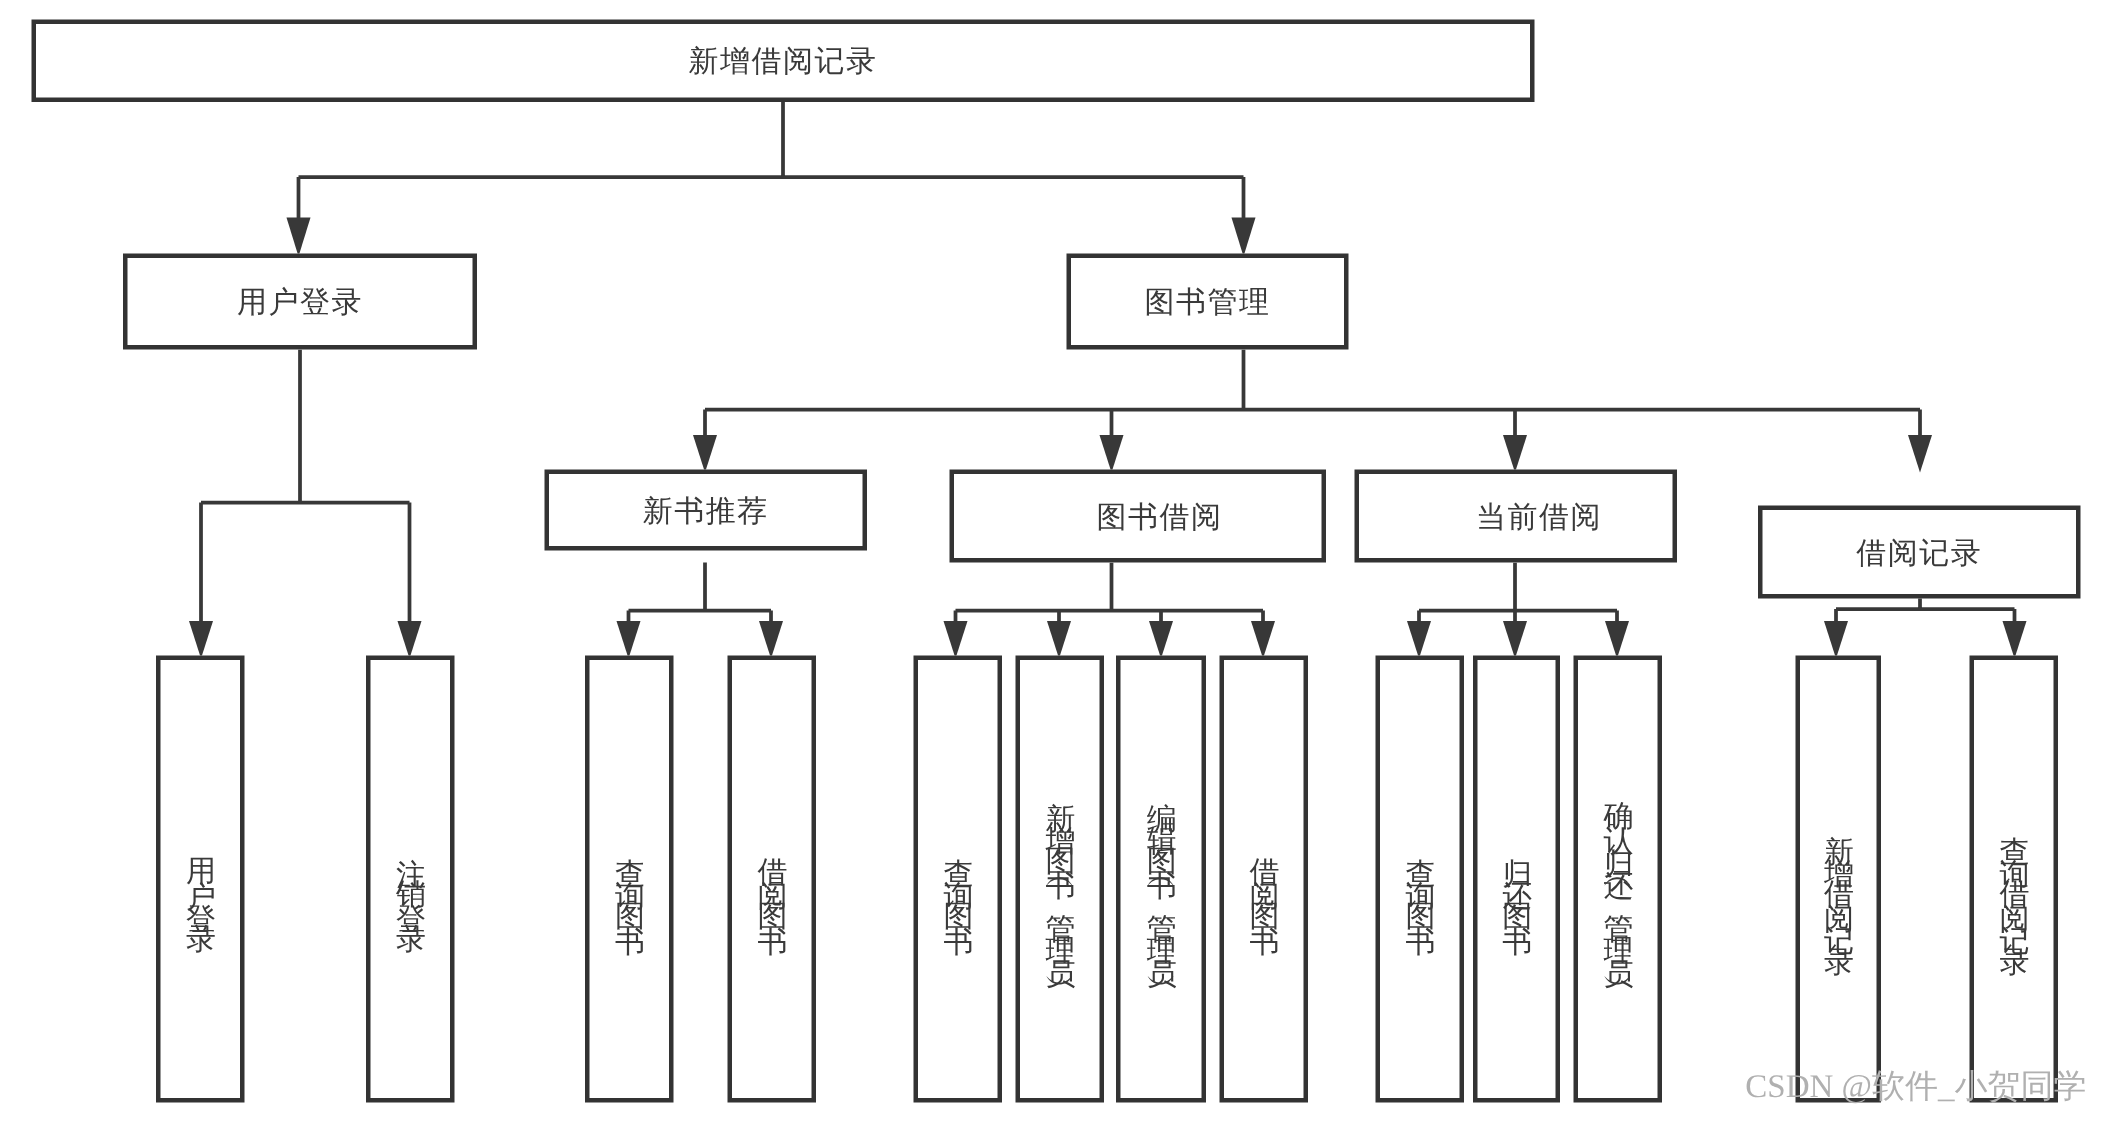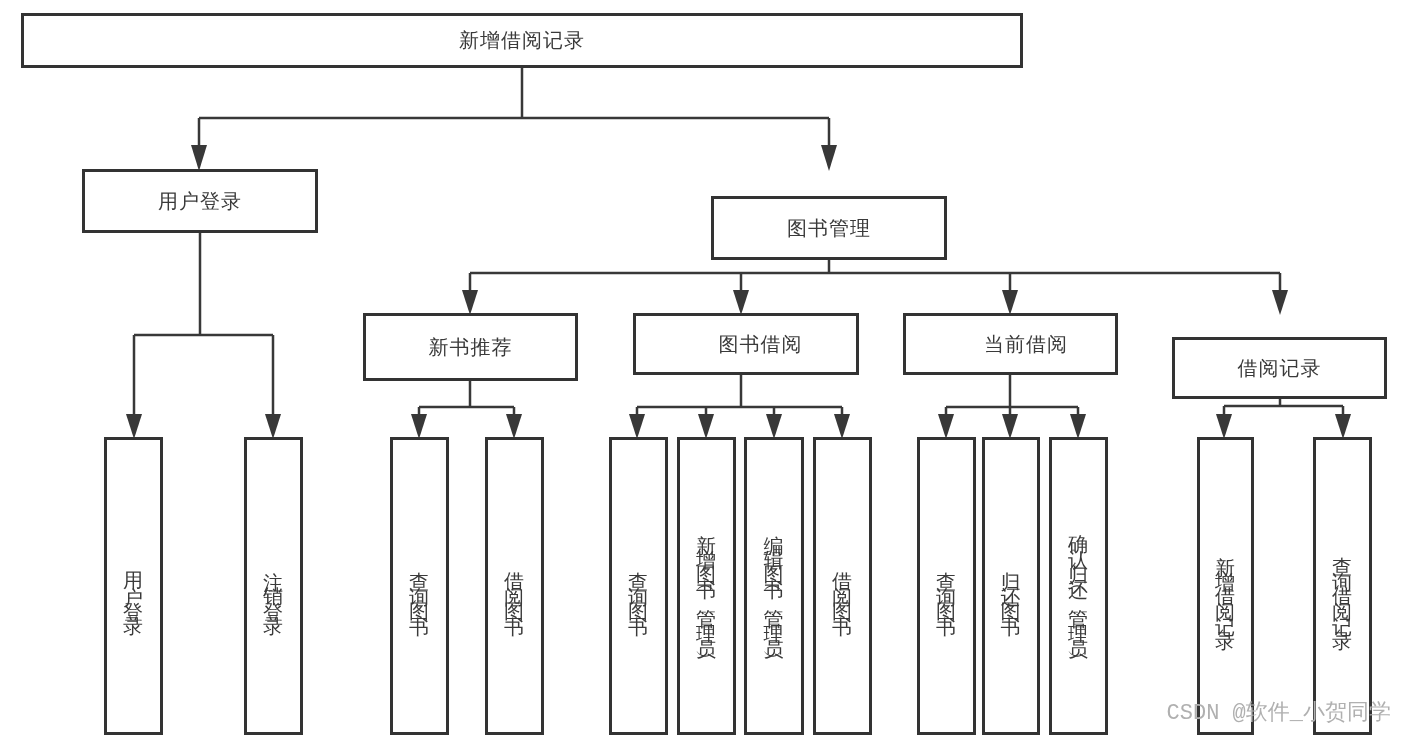--- a/index.html
+++ b/index.html
@@ -40,24 +40,24 @@
   }
   .node.v .lbl {
     writing-mode: vertical-rl;
     line-height: 1;
     letter-spacing: 15px;
     white-space: normal;
   }
   .watermark {
     position: absolute;
     right: 14px;
-    bottom: 20px;
+    bottom: 8px;
     font-size: 22px;
     color: var(--wm);
-    font-family: Liberation Mono, monospace;
+    font-family: Liberation Serif, serif;
     pointer-events: none;
   }
 </style>
 </head>
 <body>
 
 <div class="canvas">
 
   <svg class="connectors" viewBox="0 0 1405 747" xmlns="http://www.w3.org/2000/svg">
     <path fill="none" stroke="#383838" stroke-width="2.5" d="M522,67 V118
@@ -104,28 +104,28 @@
     </g>
   </svg>
 
   <div class="node" style="left:21px; top:13px; width:1002px; height:55px;">
     <span class="lbl">新增借阅记录</span>
   </div>
 
   <div class="node" style="left:82px; top:169px; width:236px; height:64px;">
     <span class="lbl">用户登录</span>
   </div>
-  <div class="node" style="left:711px; top:169px; width:236px; height:64px;margin-top:27px;">
+  <div class="node" style="left:711px; top:169px; width:188px; height:64px;">
     <span class="lbl">图书管理</span>
   </div>
 
-  <div class="node" style="left:363px; top:313px; width:215px; height:68px;">
+  <div class="node" style="left:363px; top:313px; width:215px; height:54px;">
     <span class="lbl">新书推荐</span>
   </div>
-  <div class="node" style="left:633px; top:313px; width:226px; height:62px;padding-left:29px;">
+  <div class="node" style="left:633px; top:313px; width:251px; height:62px;padding-left:29px;">
     <span class="lbl">图书借阅</span>
   </div>
   <div class="node" style="left:903px; top:313px; width:215px; height:62px;padding-left:31px;">
     <span class="lbl">当前借阅</span>
   </div>
   <div class="node" style="left:1172px; top:313px; width:215px; height:62px;margin-top:24px;">
     <span class="lbl">借阅记录</span>
   </div>
 
   <div class="node v" style="left:104px; top:437px; width:59px; height:298px;">

